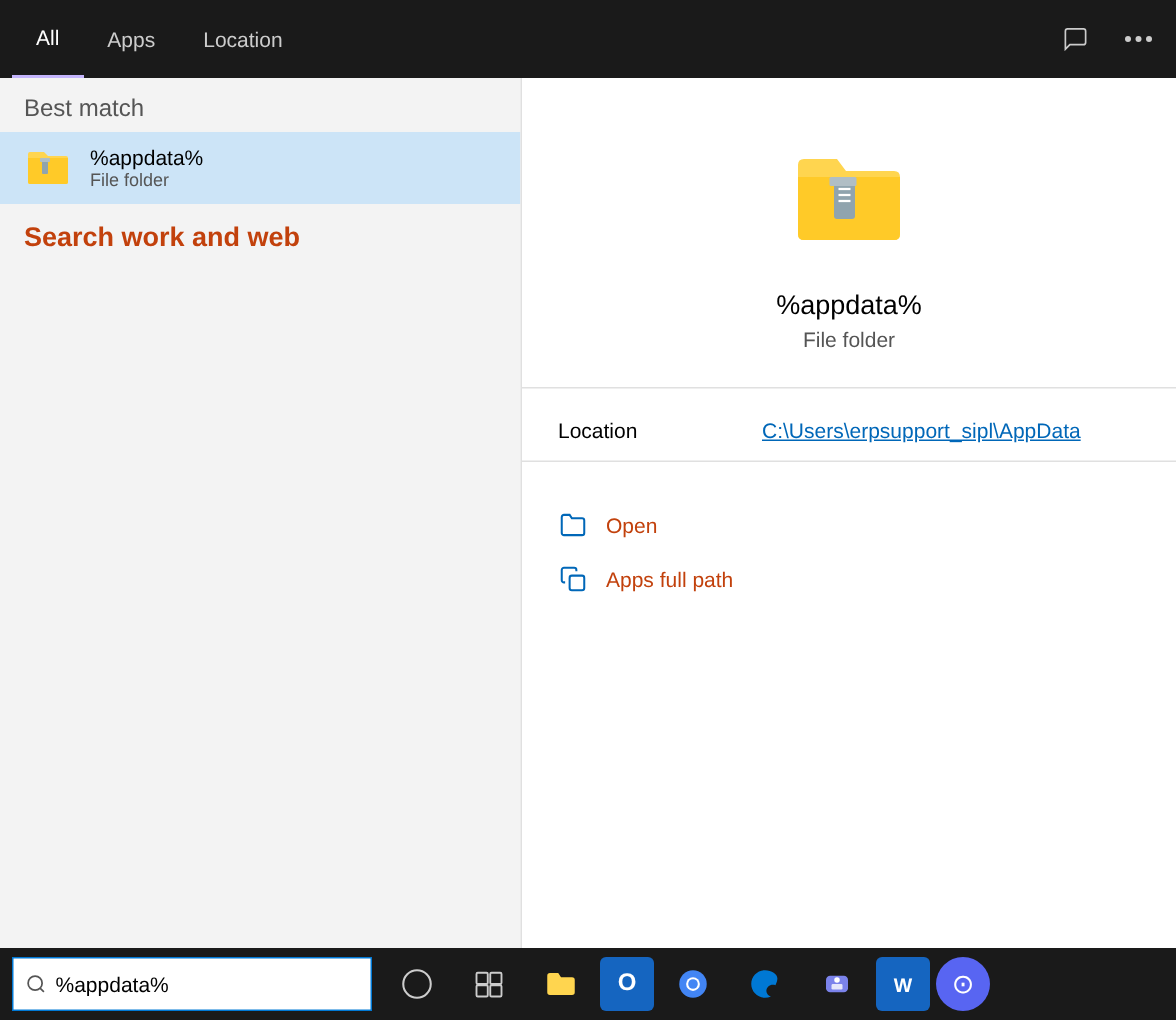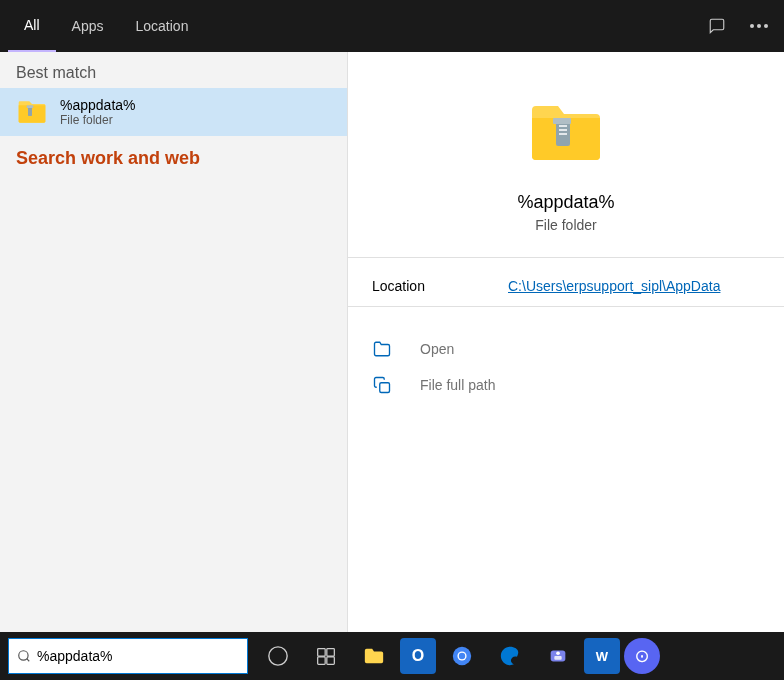--- a/index.html
+++ b/index.html
@@ -162,24 +162,24 @@
       margin-left: 36px;
     }
 
     .action-list {
       width: 100%;
       padding: 8px 24px;
     }
     .action-item {
       display: flex;
       align-items: center;
-      gap: 28px;
+      gap: 12px;
       padding: 8px 0;
       cursor: pointer;
-      color: #737373;
+      color: #c2410c;
     }
     .action-icon {
       width: 20px;
       height: 20px;
       display: flex;
       align-items: center;
       justify-content: center;
     }
     .action-label { font-size: 14px; }
 
@@ -333,21 +333,21 @@
       </div>
 
 
       <div class="action-item">
         <div class="action-icon">
           <svg width="18" height="18" viewBox="0 0 24 24" fill="none" stroke="#0067b8" stroke-width="1.8">
             <rect x="9" y="9" width="13" height="13" rx="2"></rect>
             <path d="M5 15H4a2 2 0 0 1-2-2V4a2 2 0 0 1 2-2h9a2 2 0 0 1 2 2v1"></path>
           </svg>
         </div>
-        <span class="action-label">File full path</span>
+        <span class="action-label">Apps full path</span>
       </div>
 
     </div>
   </div>
 </div>
 
 <div class="taskbar">
   <div class="search-box">
     <svg width="14" height="14" viewBox="0 0 24 24" fill="none" stroke="#555" stroke-width="2">
       <circle cx="11" cy="11" r="8"></circle>

